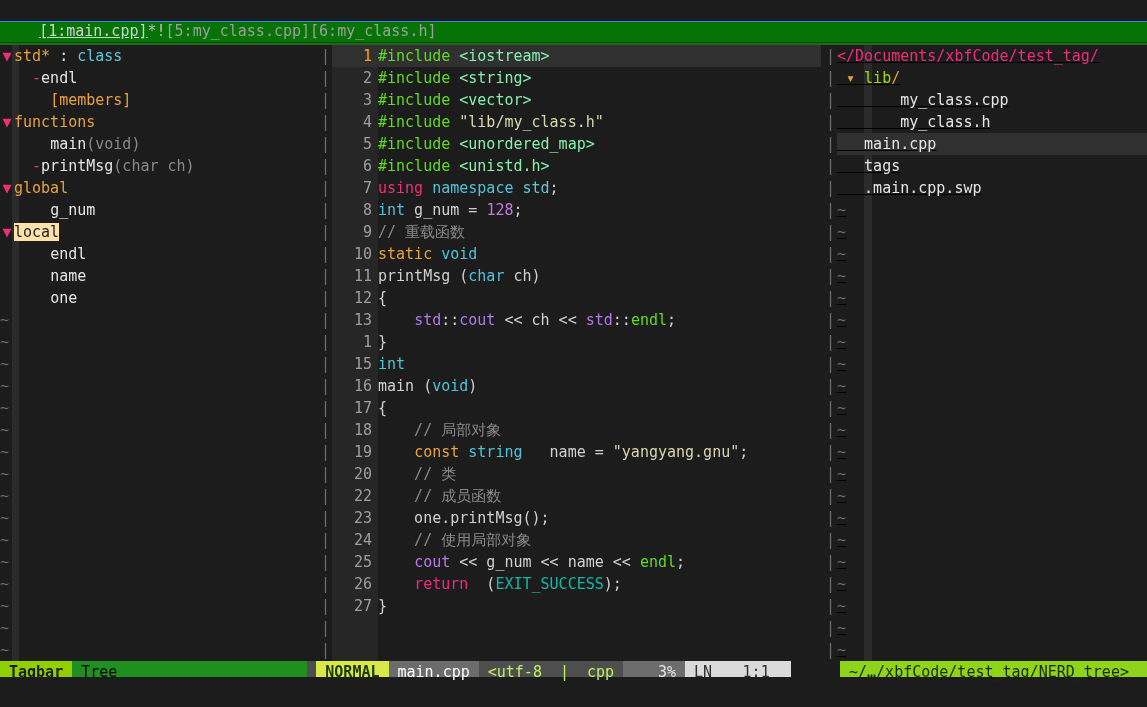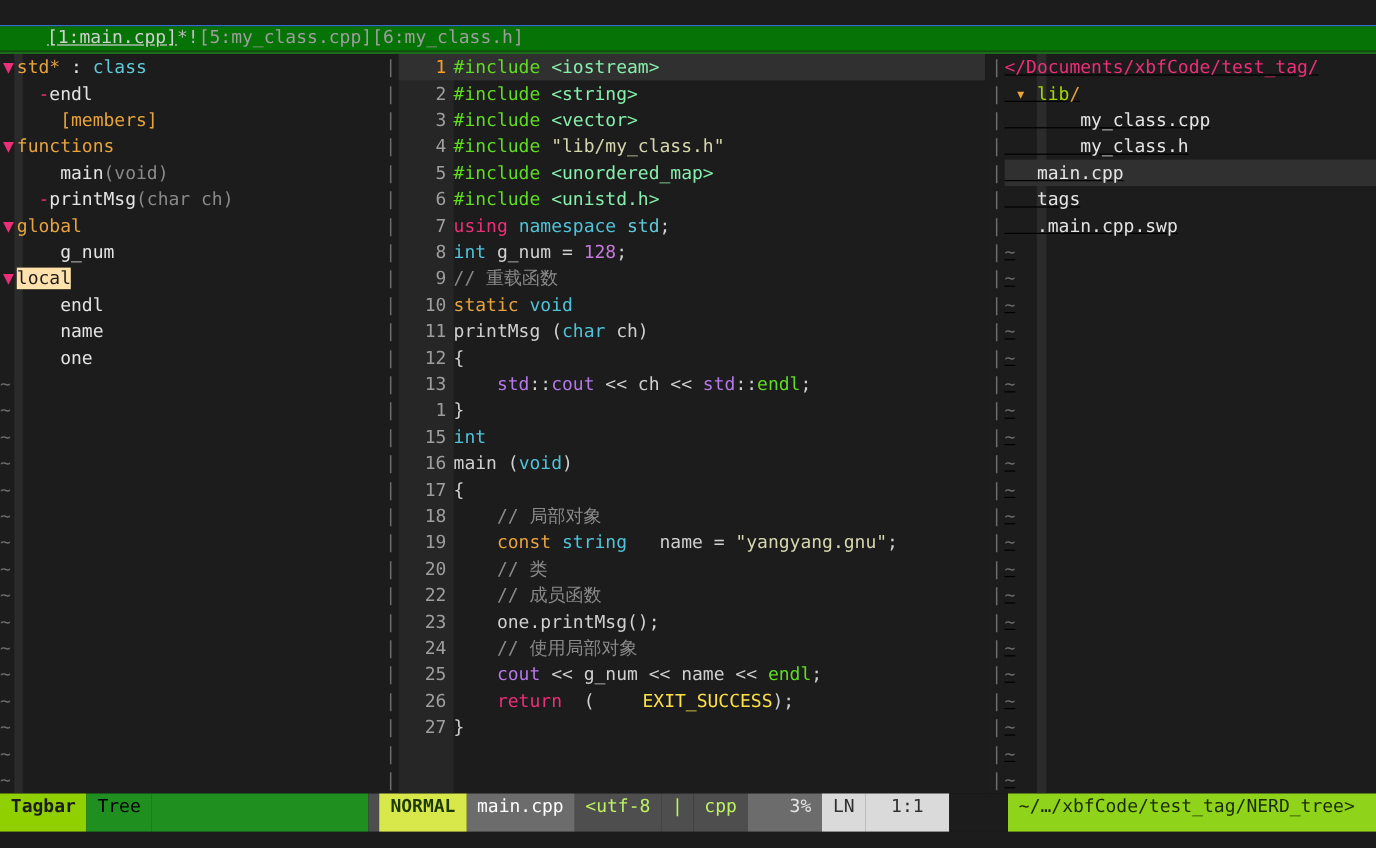--- a/index.html
+++ b/index.html
@@ -108,21 +108,21 @@
   .s-str   { color:#d7d7af; }
   .s-kw    { color:#ee2e78; }
   .s-type  { color:#4fc3d9; }
   .s-ns    { color:#5fc9d8; }
   .s-num   { color:#c678dd; }
   .s-stat  { color:#e8a33d; }
   .s-cmt   { color:#8a8a8a; }
   .s-cout  { color:#b478e8; }
   .s-endl  { color:#5fdd20; }
   .s-const { color:#e8a33d; }
-  .s-macro { color:#fde047;margin-left:40px; }
+  .s-macro { color:#14b8a6; }
 
   
   .nerdtree {
     flex: 1;
     background:#1c1c1c;
     position:relative;
     overflow:hidden;
     text-decoration:underline;
   }
   .nerdtree .indentbar {
@@ -132,21 +132,21 @@
   .nt-row { position:relative; height:22px; line-height:22px; white-space:pre; }
   .nt-row.sel { background:#303030; }
   .nt-root { color:#ee2e78; }
   .nt-dir  { color:#a3d900; }
   .nt-dir-slash { color:#e8a33d; }
   .nt-arrow { color:#e8a33d; }
   .nt-file { color:#e4e4e4; }
 
   
   .statusline {
-    height: 32px; line-height:22px;
+    height: 16px; line-height:22px;
     display:flex; white-space:pre;
     font-size:15px;
   }
   .sl-seg { padding:0 9px; }
   .sl-tagbar  { background:#90d000; color:#1c1c1c; font-weight:bold; }
   .sl-tree    { background:#1f8f1f; color:#000000; }
   .sl-spacer  { background:#4e4e4e; width:9px; }
   .sl-mode    { background:#d8e84a; color:#1c3a00; font-weight:bold; }
   .sl-file    { background:#6c6c6c; color:#ffffff; }
   .sl-enc     { background:#4e4e4e; color:#bef264; }

